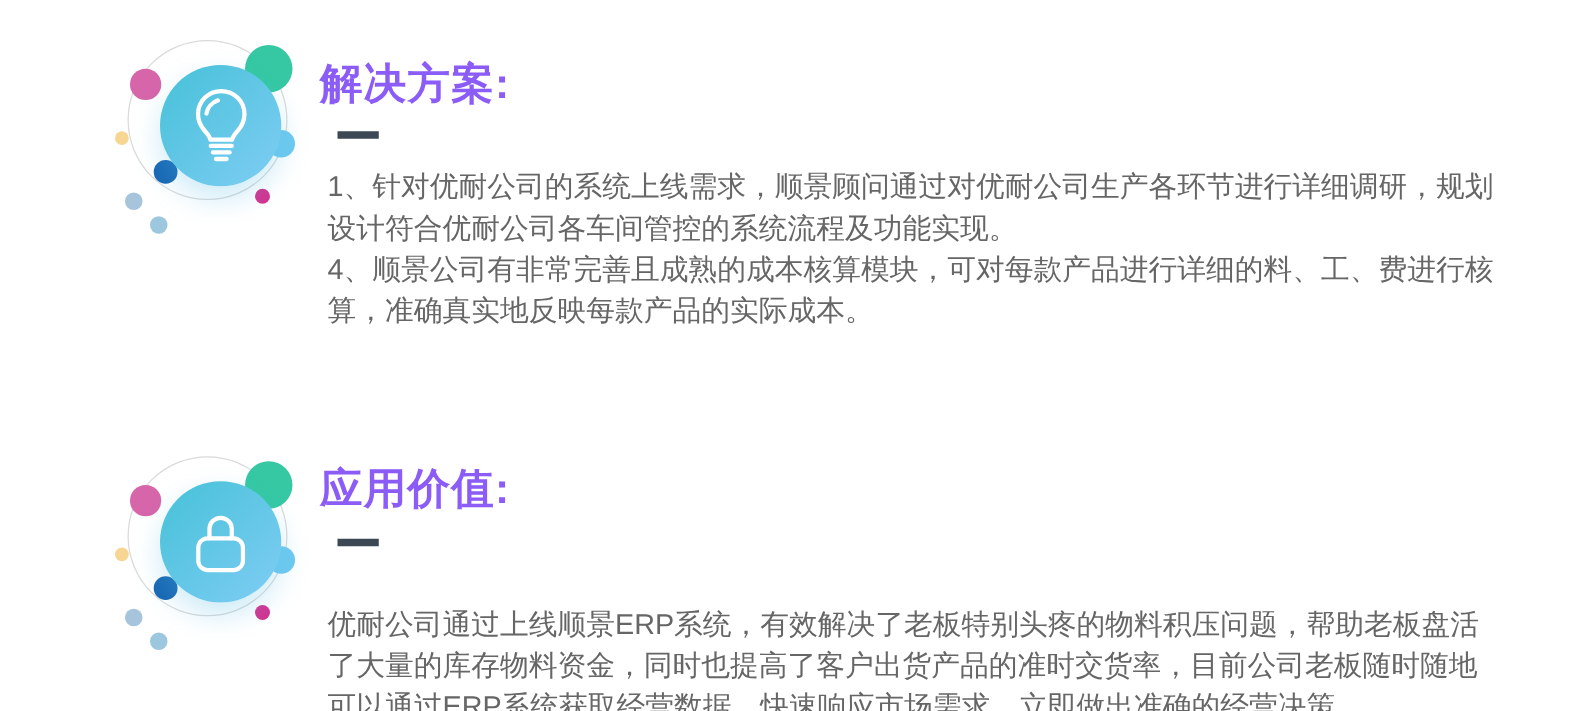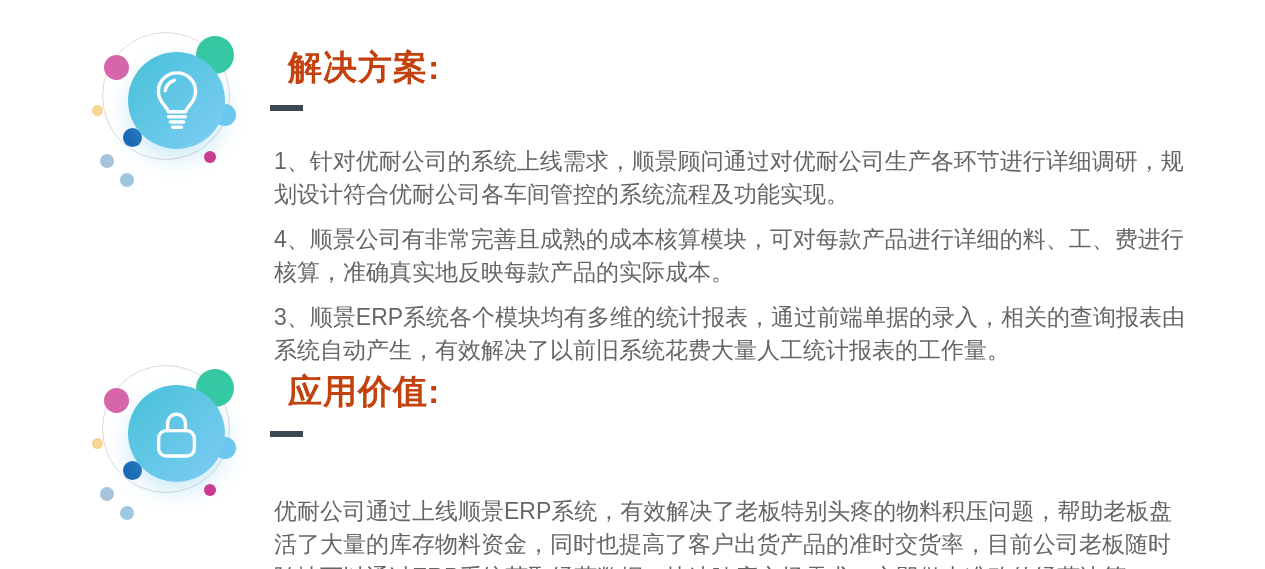--- a/index.html
+++ b/index.html
@@ -27,38 +27,38 @@
   .dot-pink      {left:16px; top:33px;  width:25px;height:25px;background:#d765a9;}
   .dot-lightblue {left:126px;top:82px;  width:22px;height:22px;background:#6ec9f0;}
   .dot-yellow    {left:4px;  top:83px;  width:11px;height:11px;background:#f7d694;}
   .dot-darkblue  {left:35px; top:106px; width:19px;height:19px;background:#1766b3;}
   .dot-steel     {left:12px; top:132px; width:14px;height:14px;background:#a6c4db;}
   .dot-magenta   {left:116px;top:129px; width:12px;height:12px;background:#d23390;}
   .dot-sky       {left:32px; top:151px; width:14px;height:14px;background:#9cc7df;}
   .icon-svg{display:block;}
   
   .section-title{
-    position:absolute;left:288px;margin:0;
-    font-size:34px;font-weight:700;color:#c2410c;line-height:1.15;
+    position:absolute;left:256px;margin:0;
+    font-size:34px;font-weight:700;color:#8b5cf6;line-height:1.15;
     letter-spacing:1px;
   }
   .title-1{top:48px;}
   .title-2{top:372px;}
   .title-underline{
     position:absolute;left:270px;width:33px;height:6px;background:#3c4854;
   }
   .underline-1{top:105px;}
   .underline-2{top:431px;}
   .body-text{
     position:absolute;left:262px;width:938px;
     font-size:23px;line-height:33px;color:#666666;
   }
   .body-1{top:133px;}
   .body-2{top:483px;}
-  .body-text p{margin:12px;}
+  .body-text p{margin:0;}
 </style>
 </head>
 <body>
 
 <div class="badge badge-1">
   <span class="ring"></span>
   <span class="dot dot-green"></span>
   <span class="dot dot-pink"></span>
   <span class="dot dot-lightblue"></span>
   <span class="dot dot-yellow"></span>
@@ -76,21 +76,20 @@
     </svg>
   </span>
 </div>
 
 <h2 class="section-title title-1">解决方案:</h2>
 <div class="title-underline underline-1"></div>
 
 <div class="body-text body-1">
   <p>1、针对优耐公司的系统上线需求，顺景顾问通过对优耐公司生产各环节进行详细调研，规划设计符合优耐公司各车间管控的系统流程及功能实现。</p>
   <p>4、顺景公司有非常完善且成熟的成本核算模块，可对每款产品进行详细的料、工、费进行核算，准确真实地反映每款产品的实际成本。</p>
-  <p>3、顺景ERP系统各个模块均有多维的统计报表，通过前端单据的录入，相关的查询报表由系统自动产生，有效解决了以前旧系统花费大量人工统计报表的工作量。</p>
 </div>
 
 <div class="badge badge-2">
   <span class="ring"></span>
   <span class="dot dot-green"></span>
   <span class="dot dot-pink"></span>
   <span class="dot dot-lightblue"></span>
   <span class="dot dot-yellow"></span>
   <span class="dot dot-darkblue"></span>
   <span class="dot dot-steel"></span>

